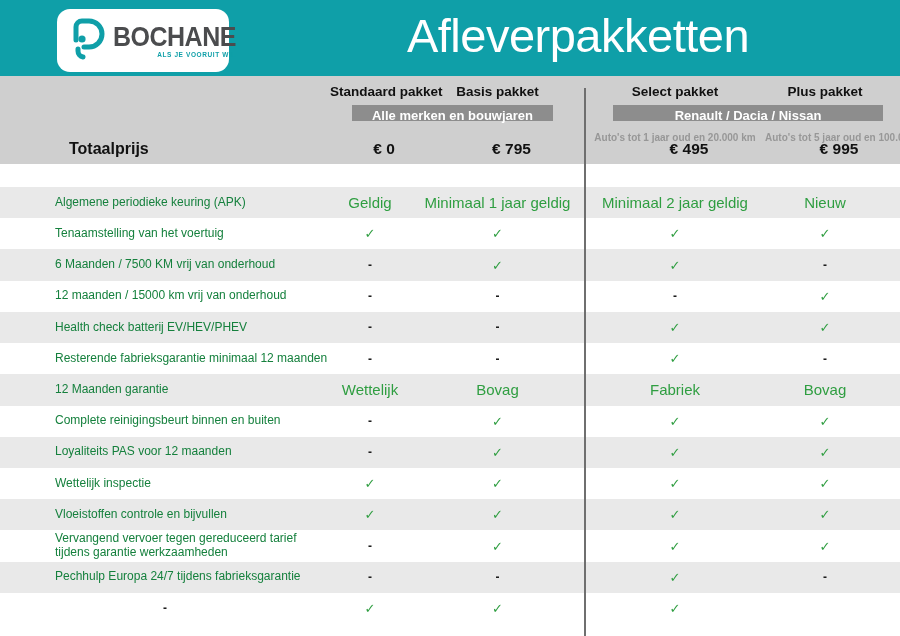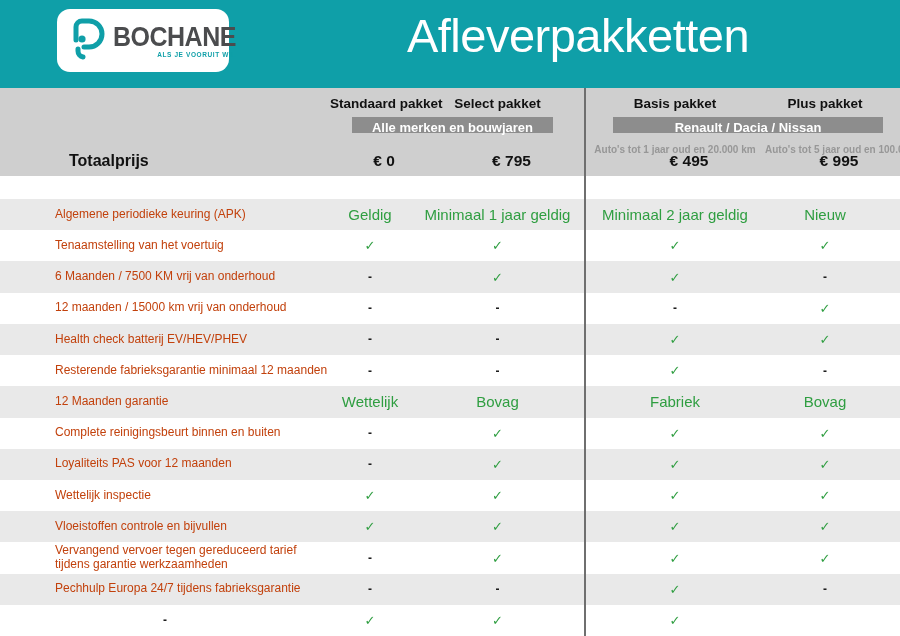--- a/index.html
+++ b/index.html
@@ -5,21 +5,21 @@
   html,body{margin:0;padding:0;}
   body{
     width:900px;height:636px;overflow:hidden;position:relative;
     font-family:"Liberation Sans","DejaVu Sans",sans-serif;
     background:#ffffff;
   }
   .page{position:relative;width:900px;height:636px;}
 
   
   .topbar{
-    position:relative;height:88px;background:#0f9fa8;
+    position:relative;height:76px;background:#0f9fa8;
   }
   .logo-box{
     position:absolute;left:57px;top:9px;width:172px;height:63px;
     background:#ffffff;border-radius:13px;
     display:flex;align-items:center;padding:0 10px;box-sizing:border-box;
   }
   .logo-icon{flex:0 0 auto;margin-left:2px;}
   .logo-texts{display:flex;flex-direction:column;align-items:flex-end;margin-left:4px;}
   .logo-name{
     font-size:25px;font-weight:bold;color:#4b4c4e;letter-spacing:-0.5px;
@@ -74,21 +74,21 @@
   .spacer-row{height:23px;background:#ffffff;}
 
   
   .rows{
     display:flex;flex-direction:column;height:437px;
   }
   .row{flex:1 1 0;}
   .row.gray{background:#e9e9e9;}
   .row.white{background:#ffffff;}
   .lbl{
-    padding-left:55px;font-size:12px;color:#c2410c;line-height:1.15;
+    padding-left:55px;font-size:12px;color:#15803d;line-height:1.15;
     white-space:pre-line;
   }
   .cell{text-align:center;}
   .cell.check{color:#2f9e41;font-size:13px;}
   .cell.dash{color:#1d1d1d;font-size:12px;font-weight:bold;}
   .cell.gtext{color:#2f9e41;font-size:15px;font-weight:normal;white-space:nowrap;}
 
   
   .v-divider{
     position:absolute;left:584px;top:88px;bottom:0;width:2px;background:#6f6f6f;
@@ -115,22 +115,22 @@
         <span class="logo-tagline">ALS JE VOORUIT WIL</span>
       </span>
     </div>
     <h1 class="page-title">Afleverpakketten</h1>
   </div>
 
   <div class="head-band">
     <div class="names-row grid">
       <div></div>
       <div class="pkg-name">Standaard pakket</div>
+      <div class="pkg-name">Basis pakket</div>
       <div class="pkg-name">Select pakket</div>
-      <div class="pkg-name">Basis pakket</div>
       <div class="pkg-name">Plus pakket</div>
       <div></div>
     </div>
 
     <div class="brand-bar bar-left">Alle merken en bouwjaren</div>
     <div class="brand-bar bar-right">Renault / Dacia / Nissan</div>
 
     <div class="col-note note-select">Auto's tot 1 jaar oud en 20.000 km</div>
     <div class="col-note note-plus">Auto's tot 5 jaar oud en 100.000 km</div>
 

